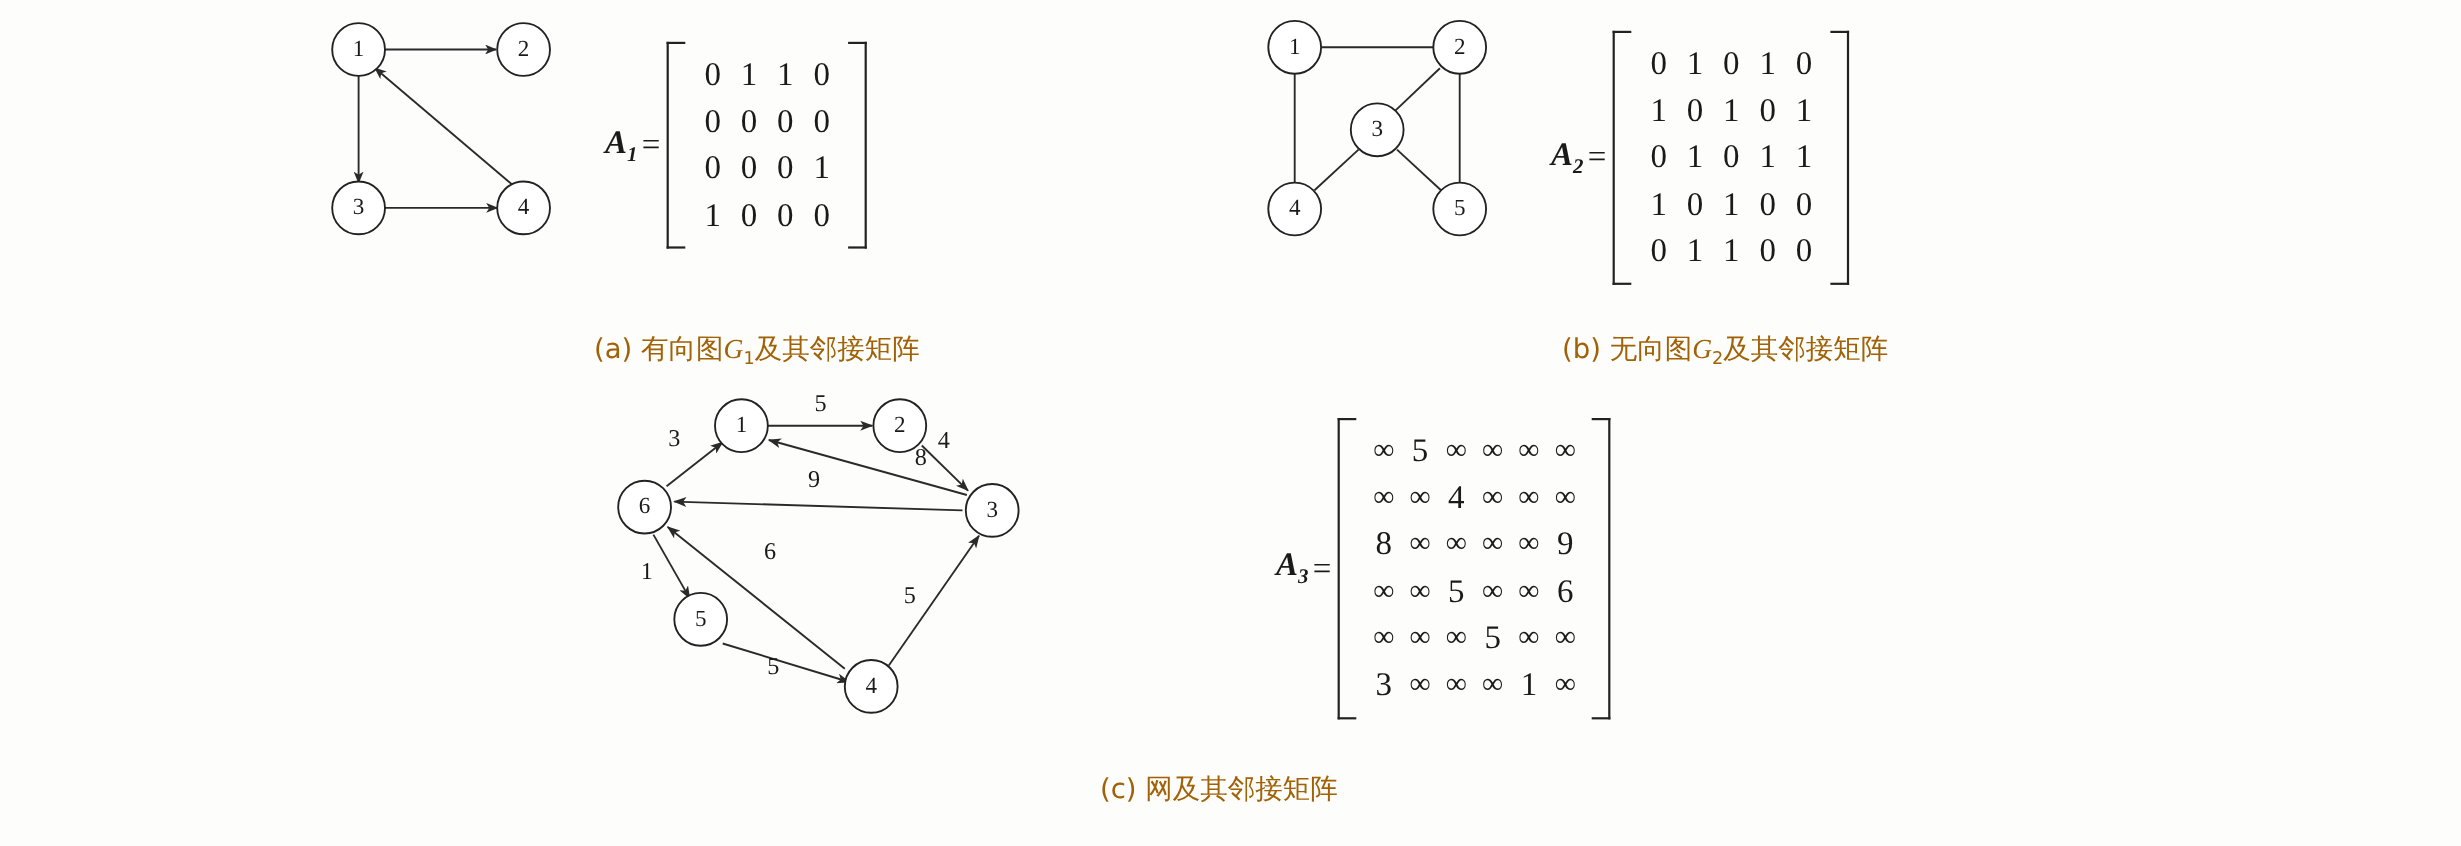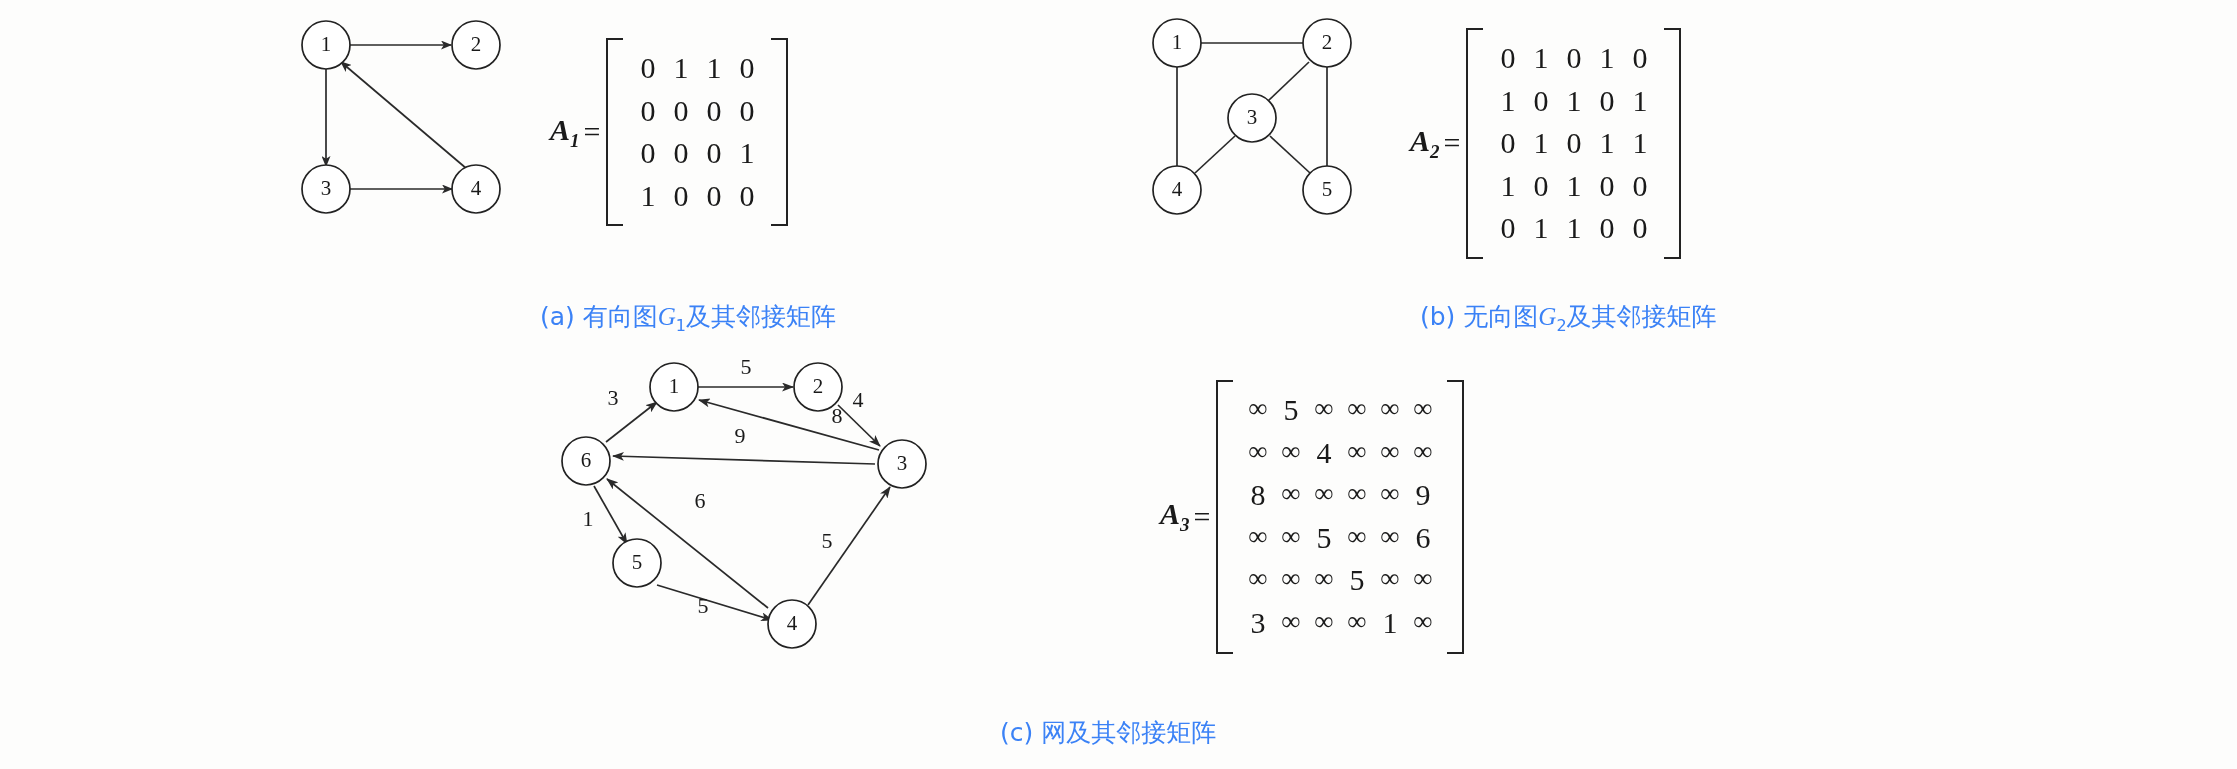--- a/index.html
+++ b/index.html
@@ -102,34 +102,34 @@
     min-width: 33px;
     color: #1a1a1a;
   }
   .mcell.inf { font-size: 27px; }
 
   
   .caption {
     position: absolute;
     font-family: "DejaVu Sans", "Liberation Sans", sans-serif;
     font-size: 25px;
-    color: #3b82f6;
+    color: #a16207;
     white-space: nowrap;
   }
   .caption .cjk {
     font-family: "DejaVu Sans", "Liberation Sans", sans-serif;
   }
   .caption i {
     font-family: "Liberation Serif", "DejaVu Serif", serif;
     font-style: italic;
   }
   .caption sub { font-size: 16px; }
   #caption-a { left: 540px; top: 300px; }
   #caption-b { left: 1420px; top: 300px; text-align: right; }
-  #caption-c { left: 1000px; top: 716px; }
+  #caption-c { left: 1000px; top: 700px; }
 </style>
 </head>
 <body>
 
 <div id="figure-root">
 
   <div class="panel" id="panel-a">
     <svg class="graph-svg" width="480" height="280" viewBox="0 0 480 280">
       <defs>
         <marker id="arrA" markerWidth="11" markerHeight="9" refX="10" refY="4.5" orient="auto" markerUnits="userSpaceOnUse">

